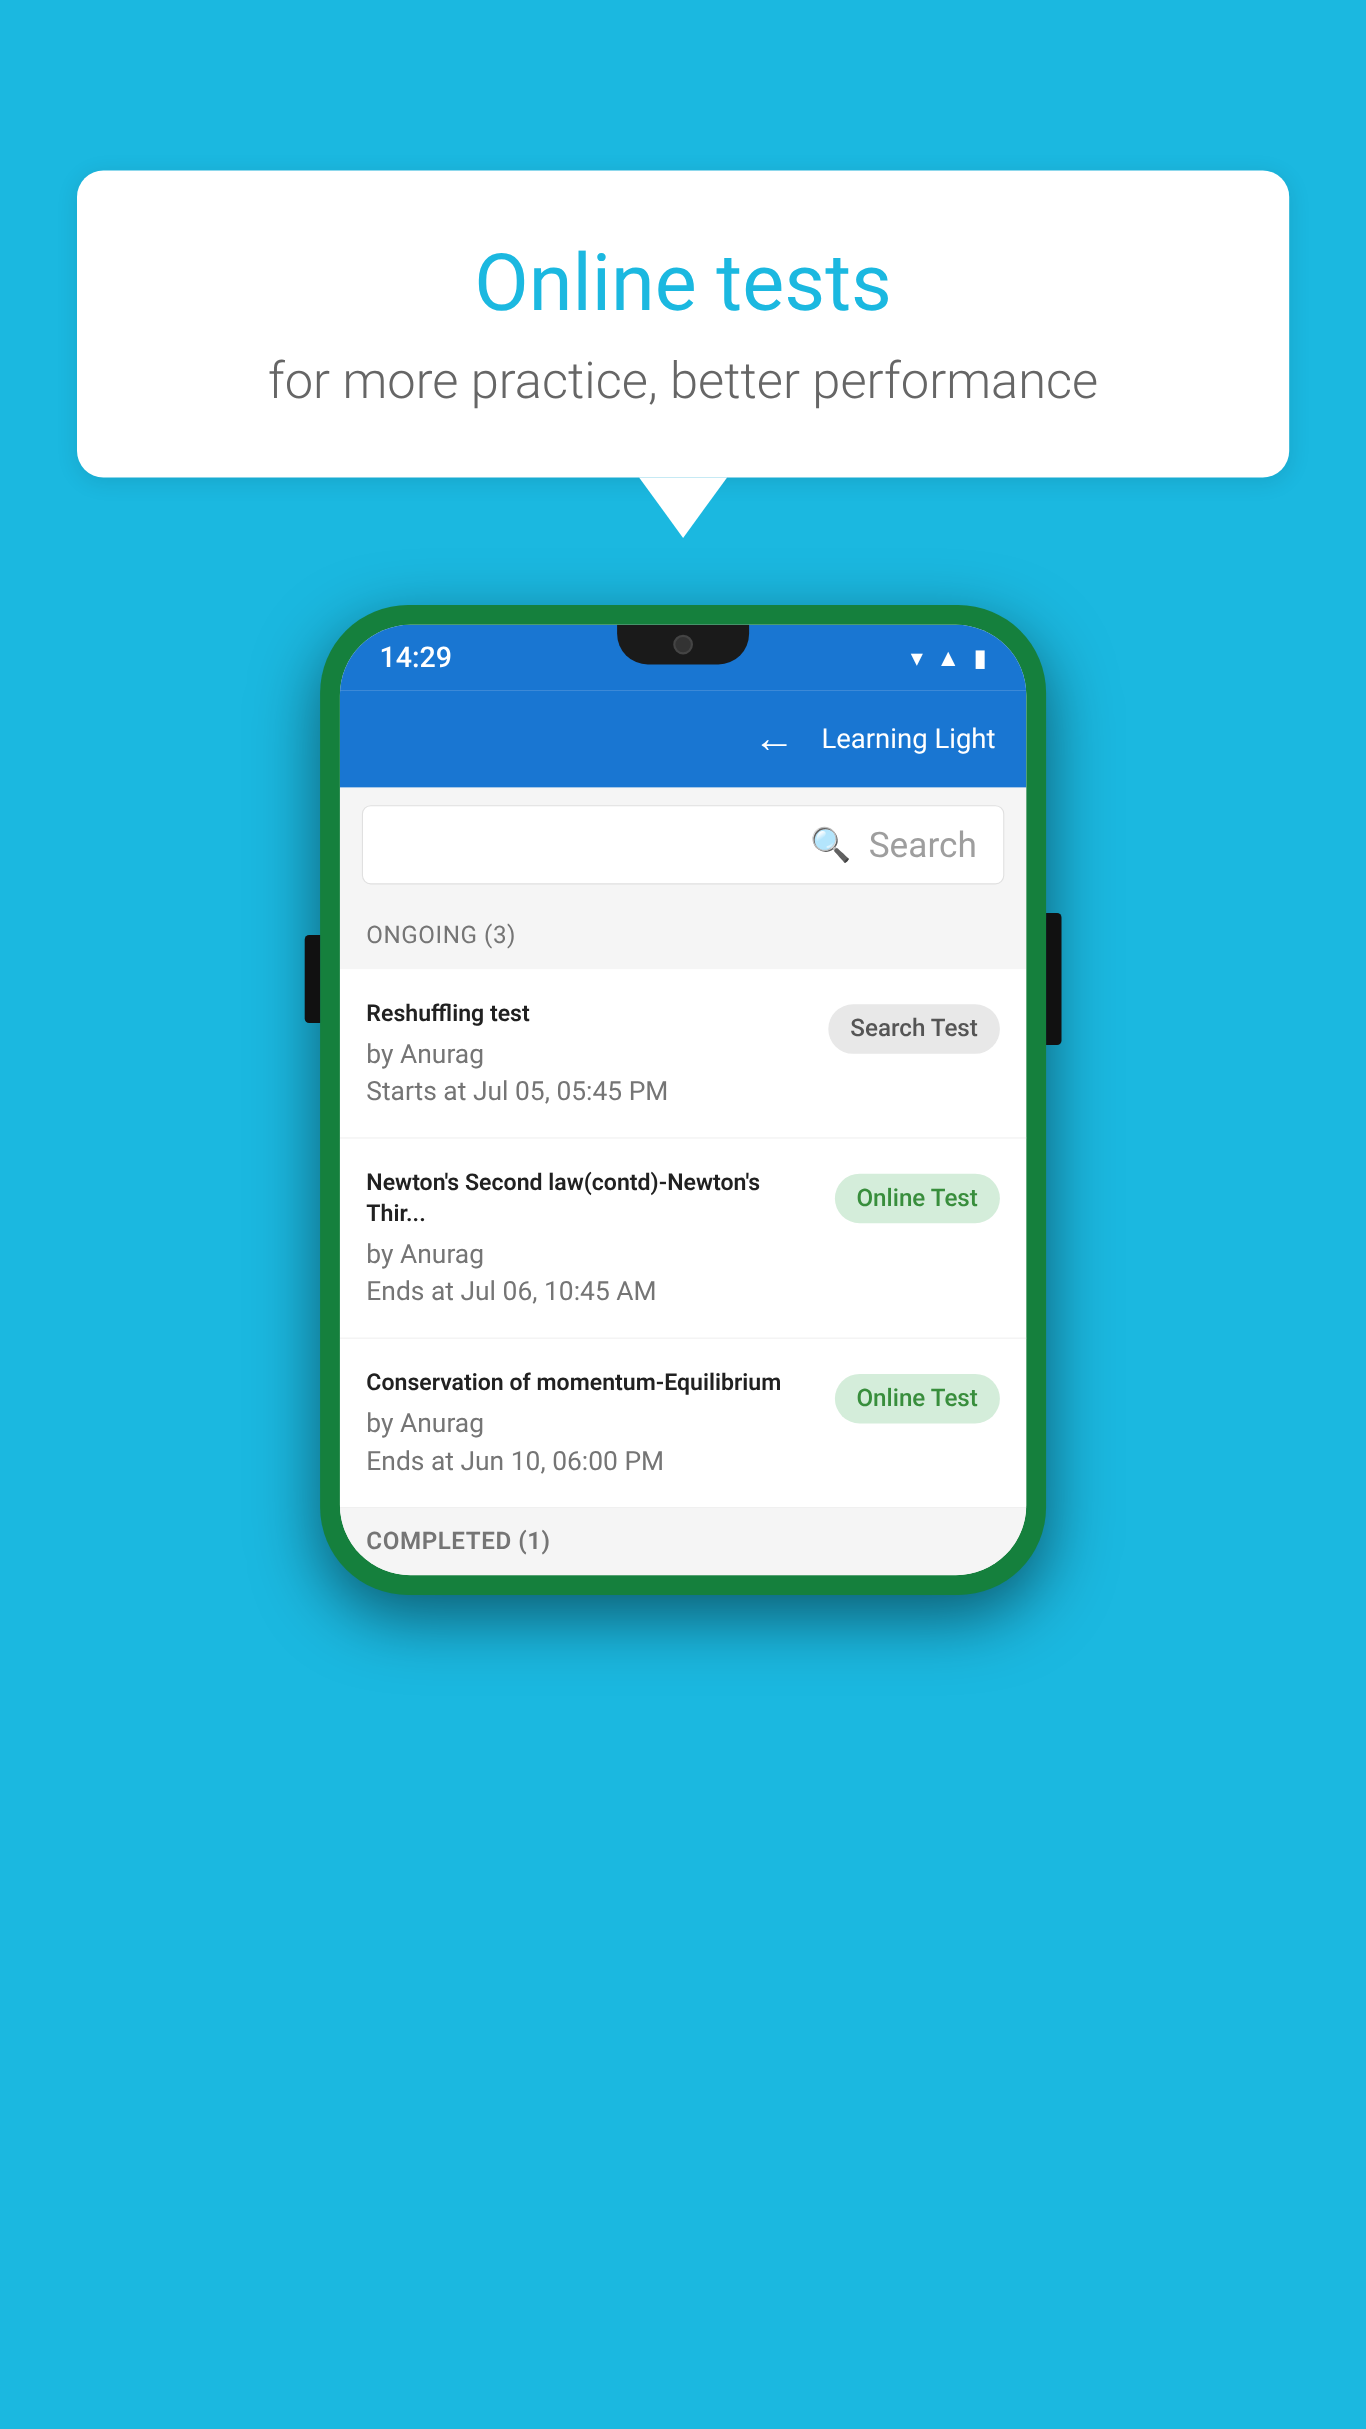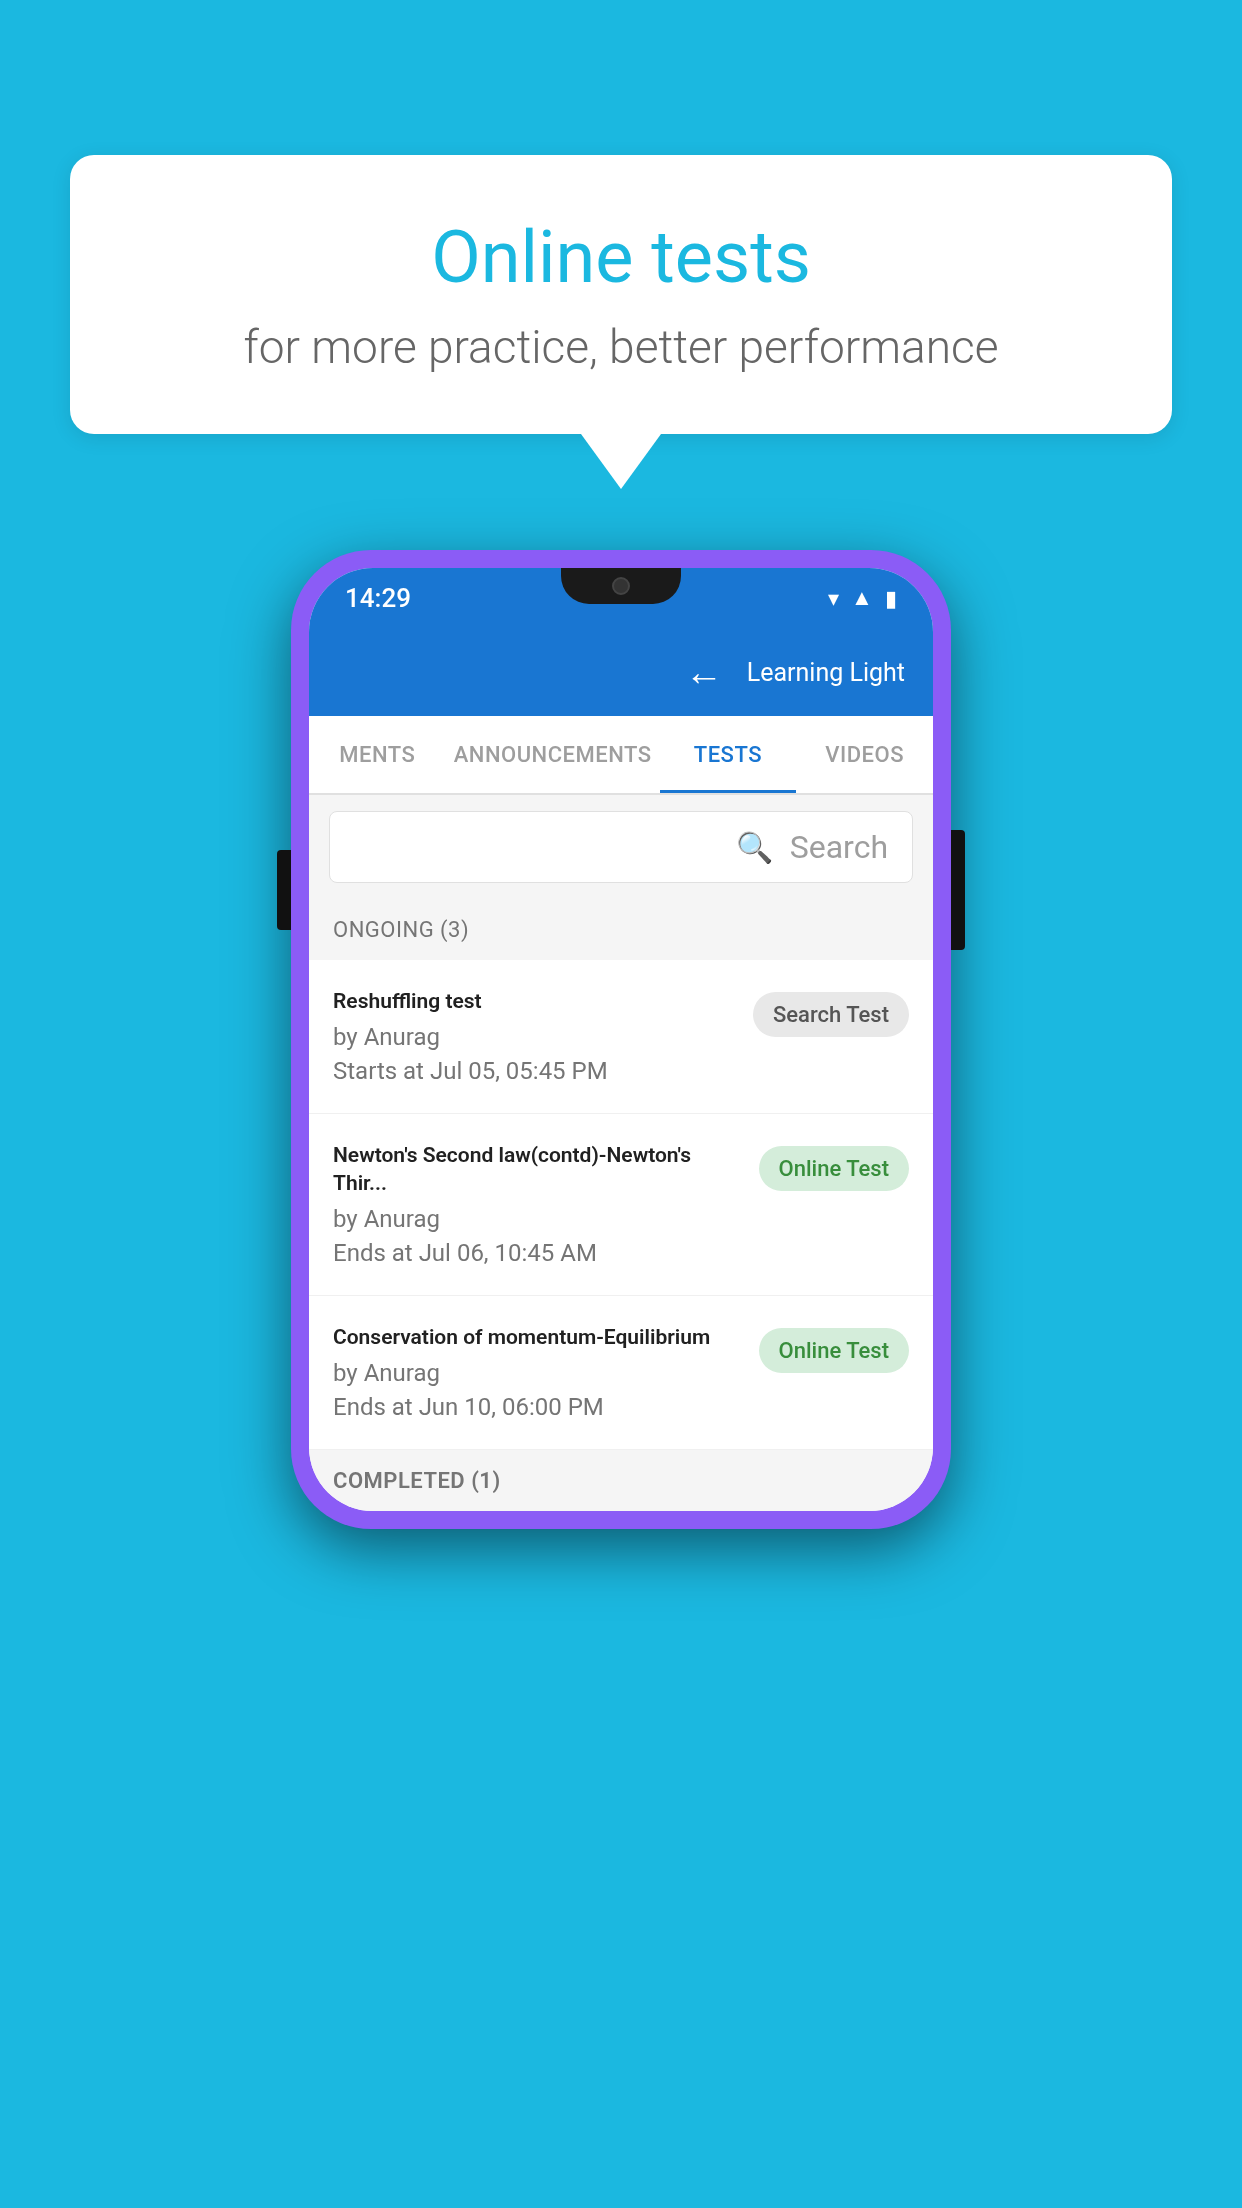--- a/index.html
+++ b/index.html
@@ -59,21 +59,21 @@
     
     .phone-container {
       position: absolute;
       top: 550px;
       left: 50%;
       transform: translateX(-50%);
       width: 660px;
     }
 
     .phone-outer {
-      background: #8b5cf6;
+      background: #15803d;
       border-radius: 80px;
       padding: 18px;
       box-shadow: 0 20px 60px rgba(0,0,0,0.5);
       position: relative;
     }
 
     
     .phone-outer::before {
       content: '';
       position: absolute;
@@ -338,34 +338,20 @@
           <span>▲</span>
           <span>▮</span>
         </div>
       </div>
 
       <div class="app-header">
         <span class="back-arrow">←</span>
         <span class="app-title">Learning Light</span>
       </div>
 
-      <div class="tabs-container">
-        <div class="tab">
-          <span>MENTS</span>
-        </div>
-        <div class="tab">
-          <span>ANNOUNCEMENTS</span>
-        </div>
-        <div class="tab active">
-          <span>TESTS</span>
-        </div>
-        <div class="tab">
-          <span>VIDEOS</span>
-        </div>
-      </div>
 
       <div class="search-container">
         <div class="search-bar">
           <span class="search-icon-svg">🔍</span>
           <span class="search-placeholder">Search</span>
         </div>
       </div>
 
       <div class="section-header">ONGOING (3)</div>
 

